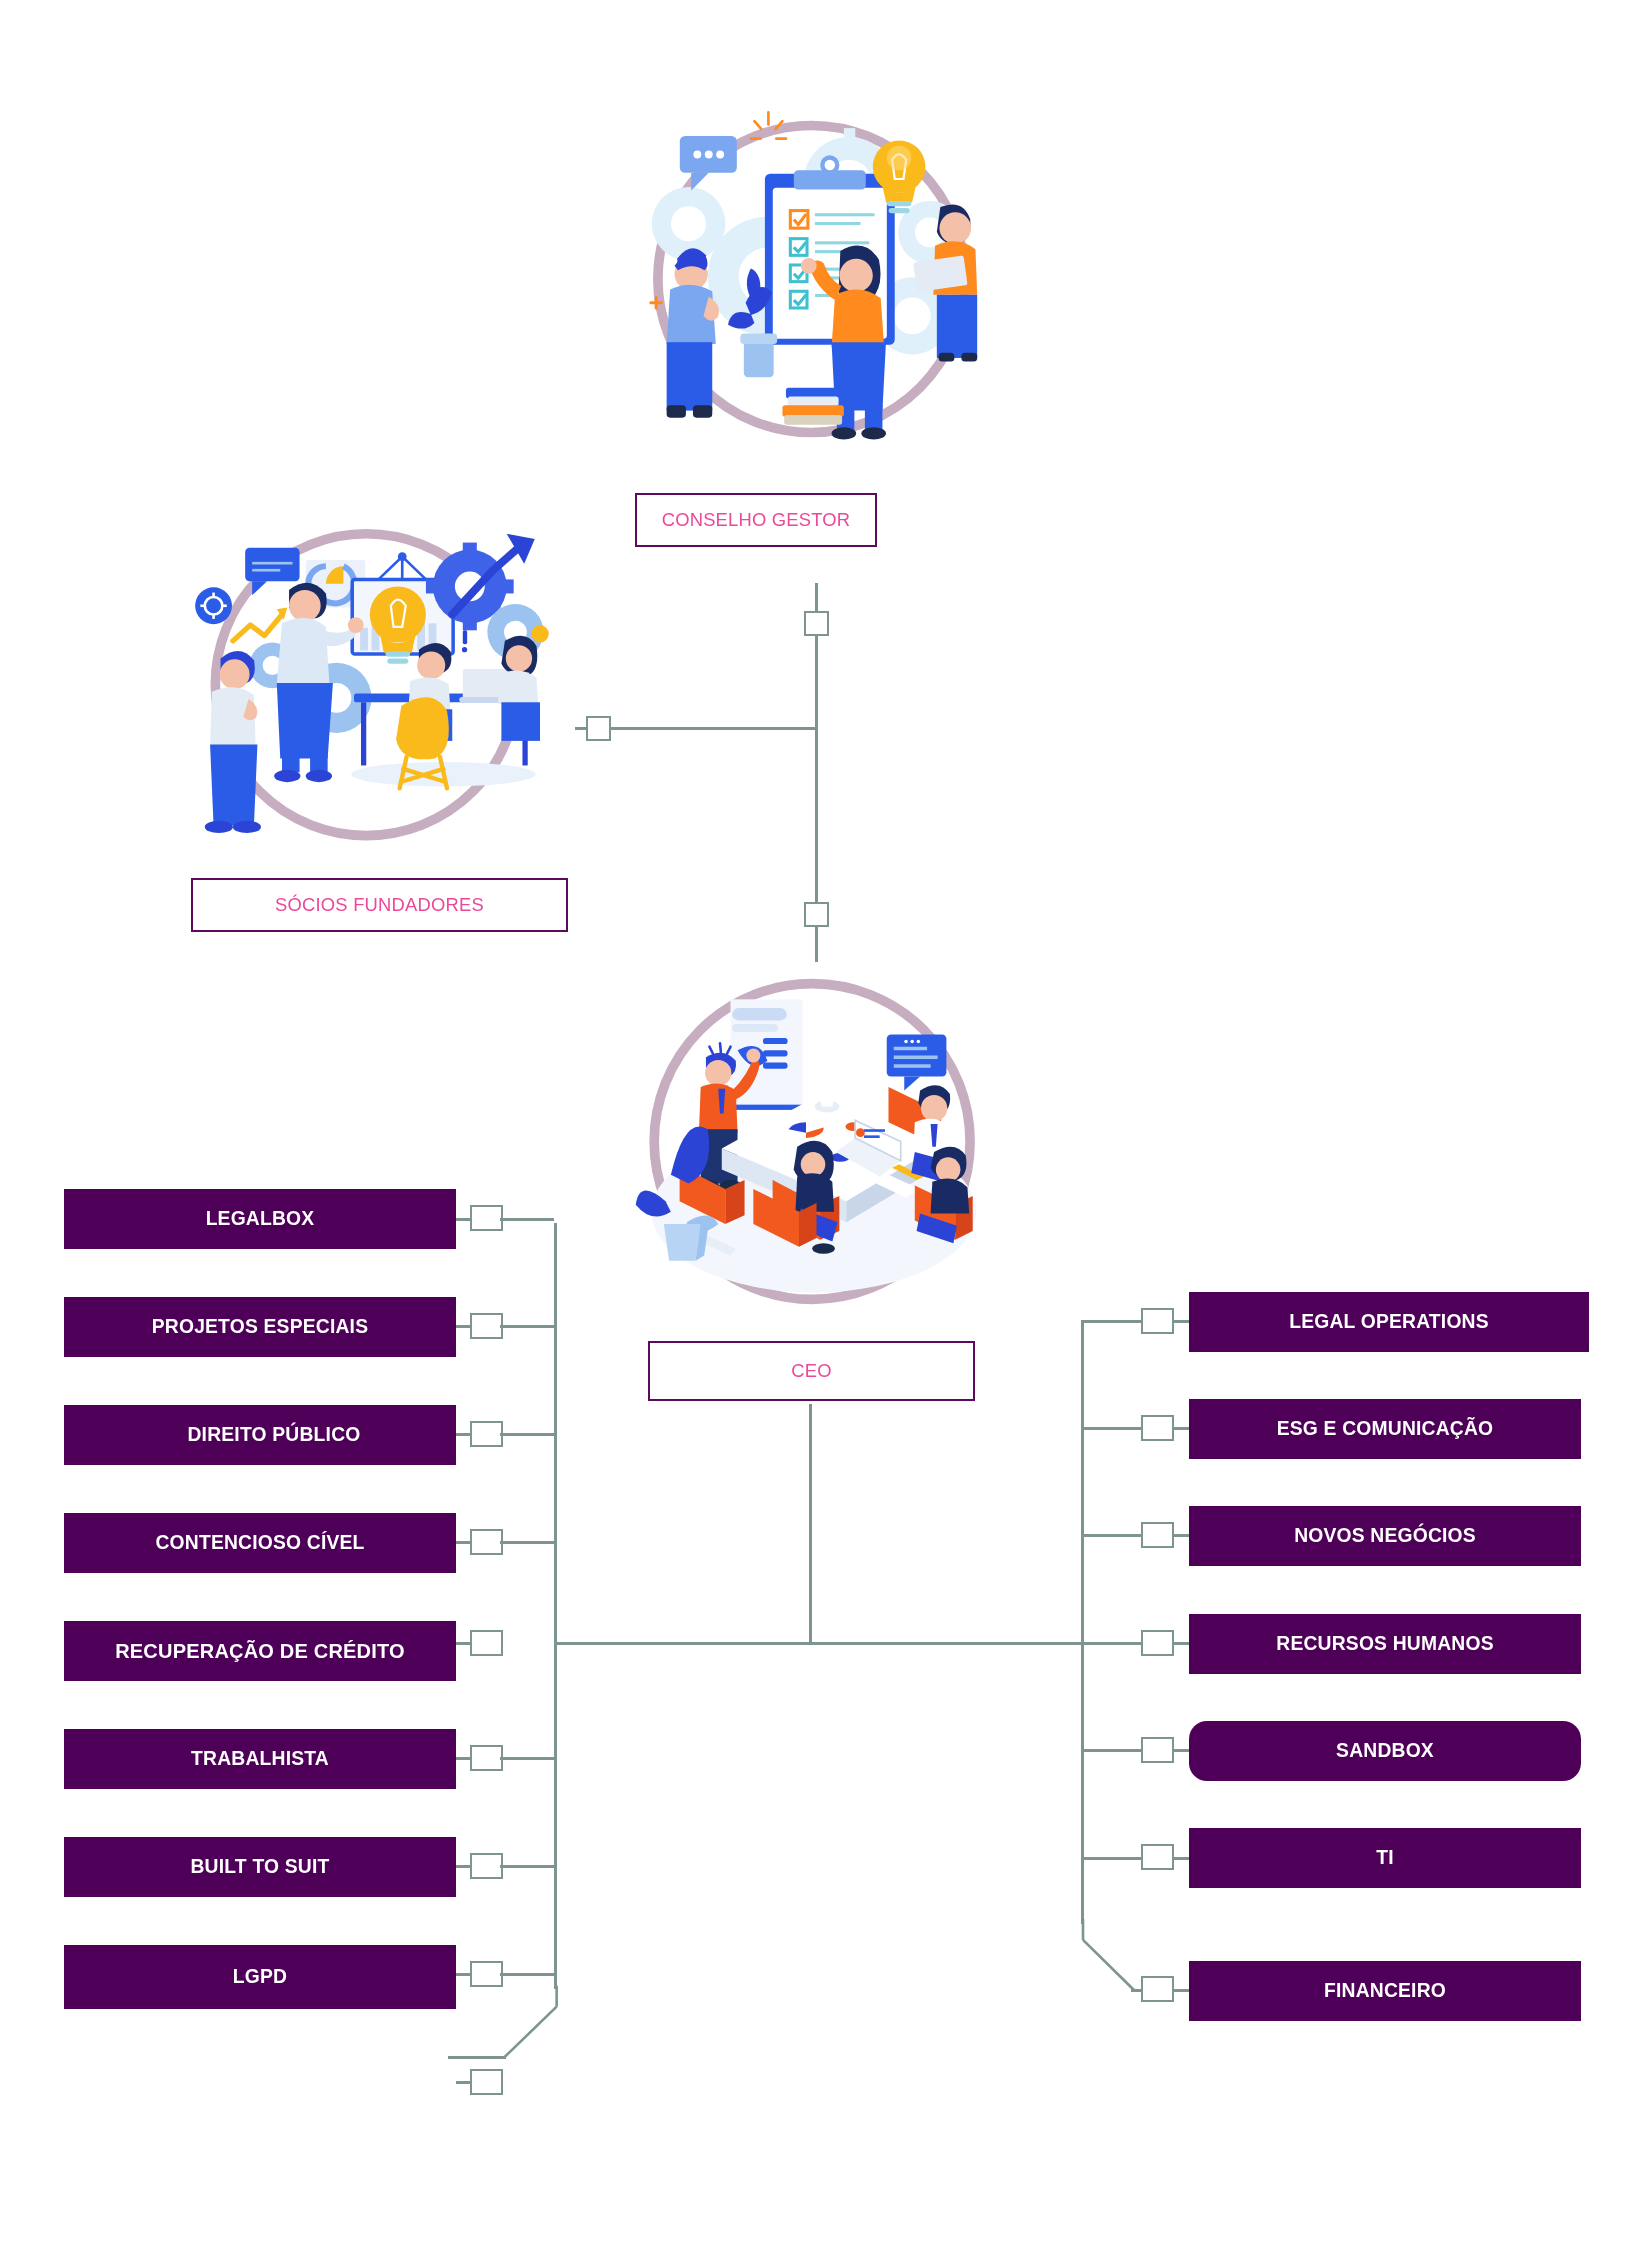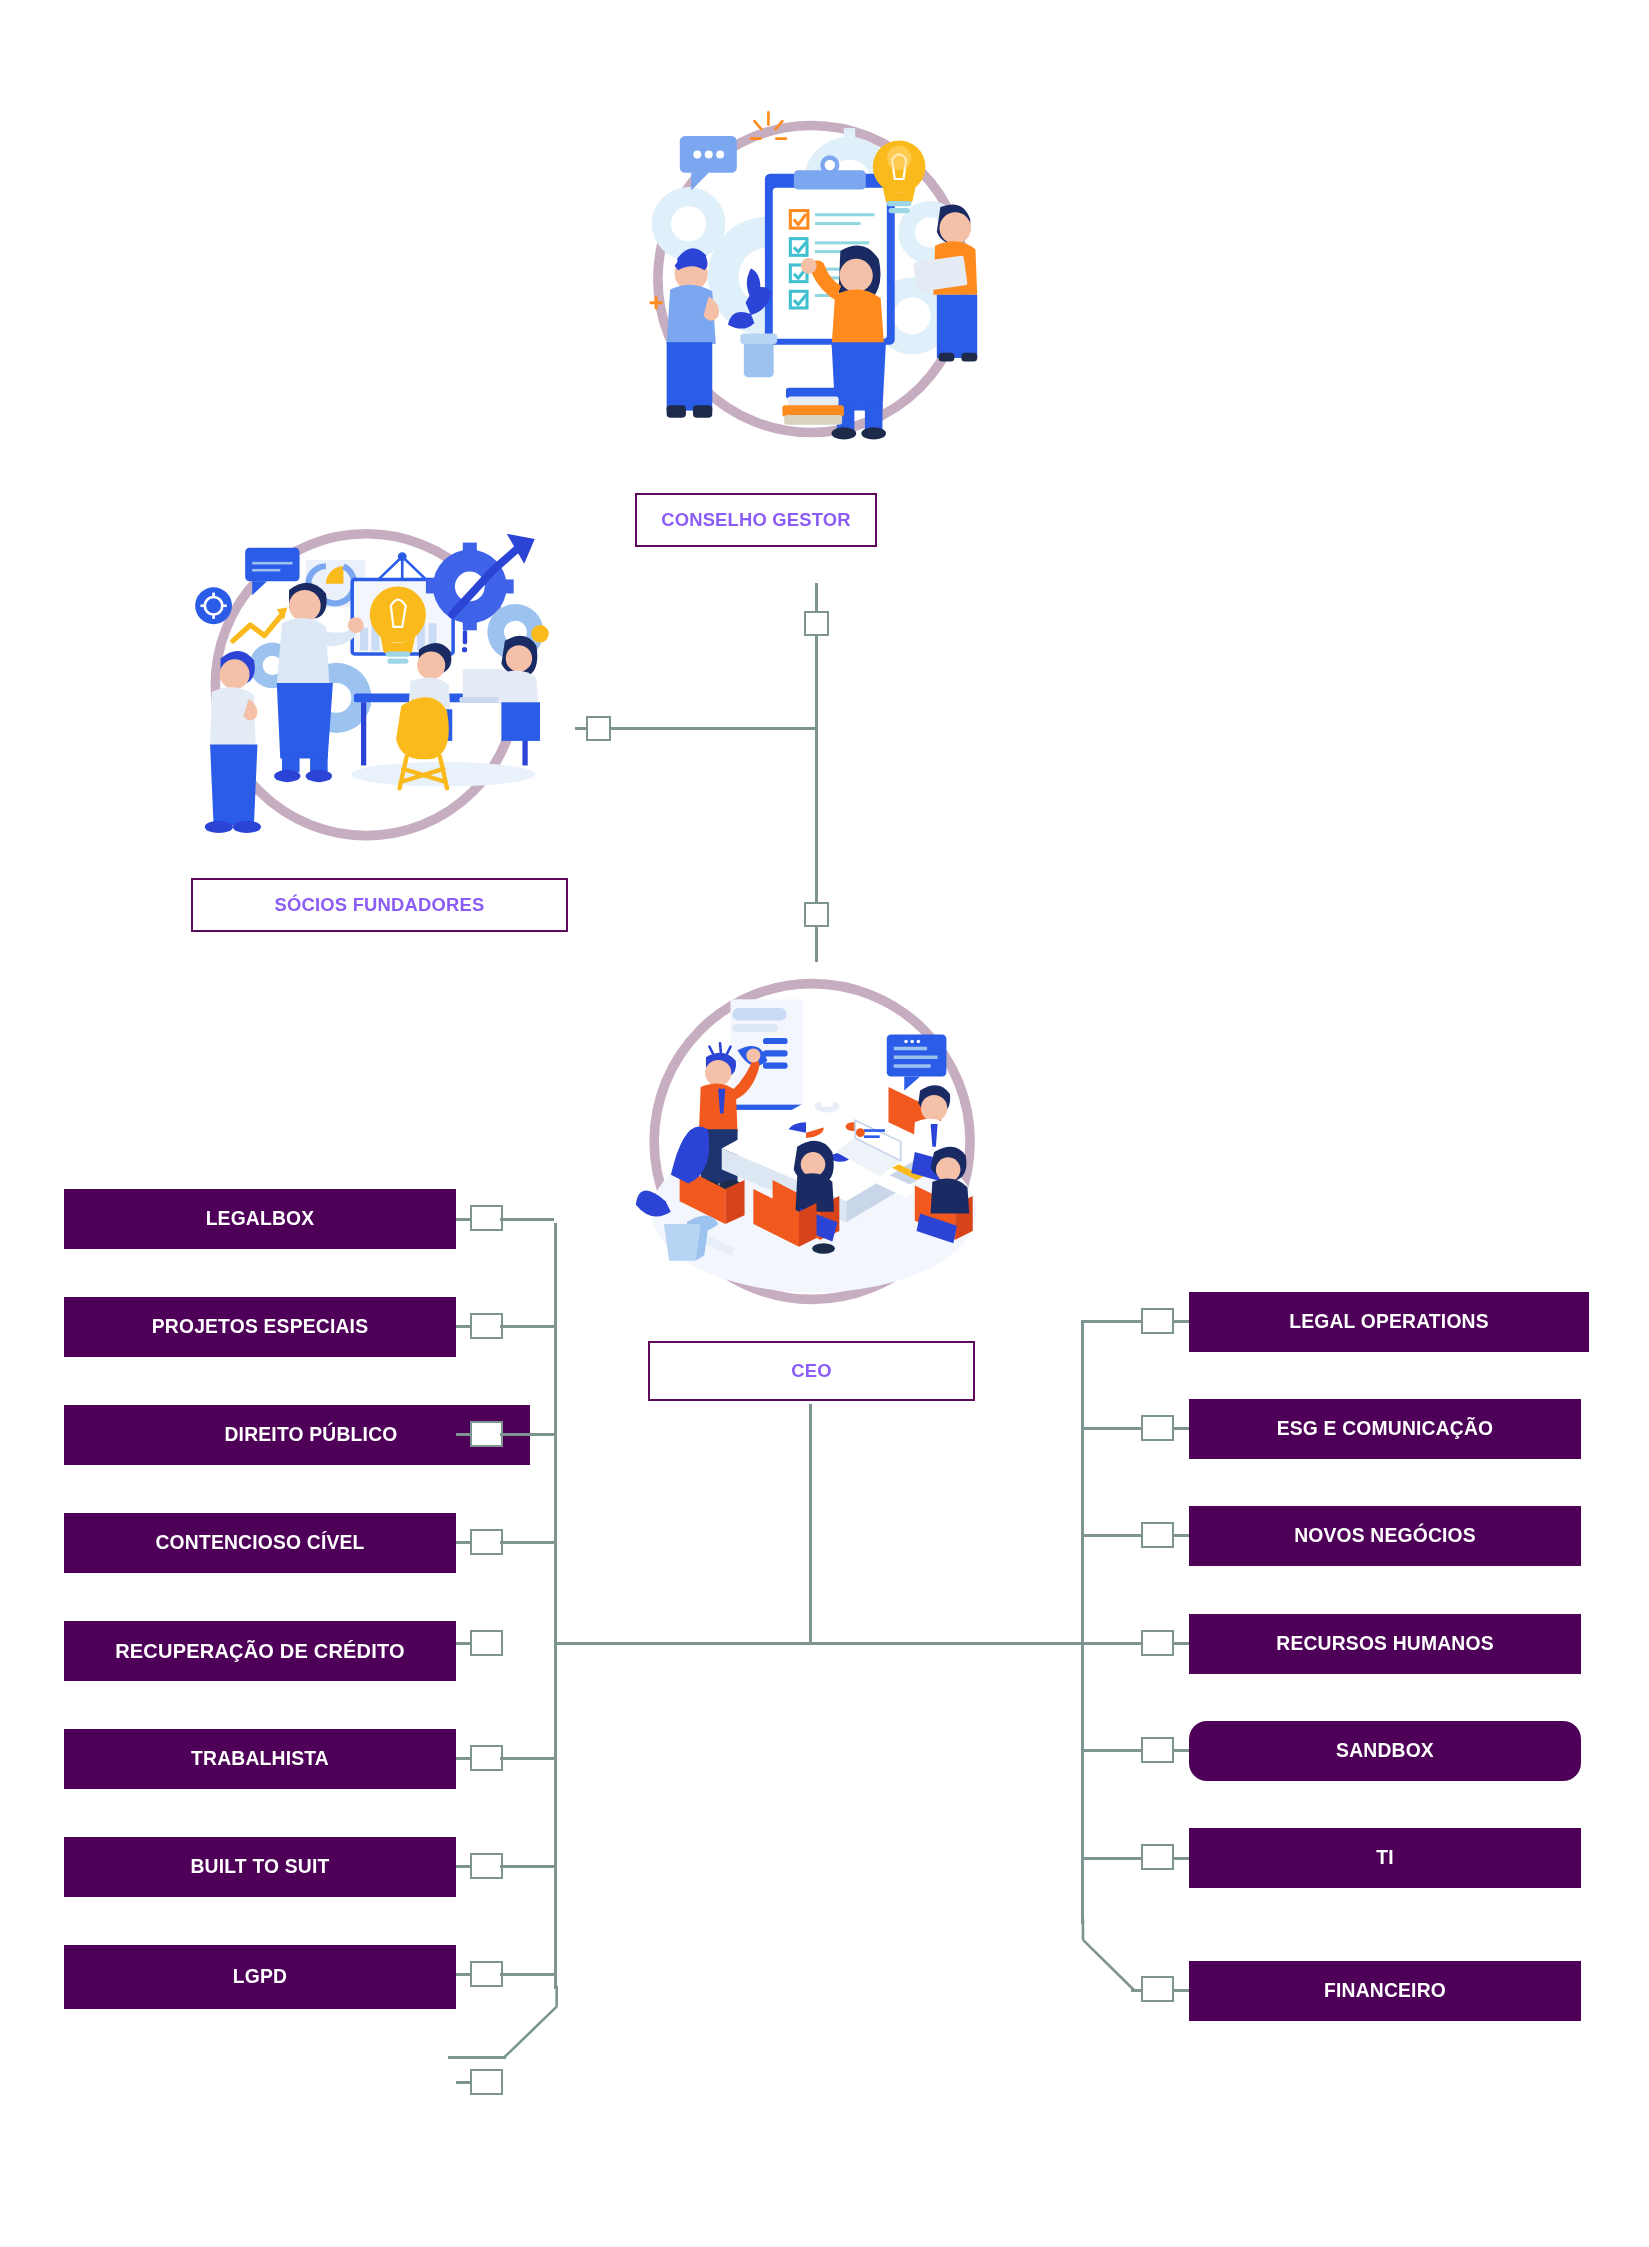--- a/index.html
+++ b/index.html
@@ -24,22 +24,22 @@
     box-sizing: border-box;
     display: flex;
     align-items: center;
     justify-content: center;
     text-align: center;
     letter-spacing: 0.2px;
   }
   .node-outline {
     background: #ffffff;
     border: 2.6px solid #5C0A5C;
-    color: #8b5cf6;
-    font-weight: bold;
+    color: #ec4899;
+    font-weight: normal;
   }
   .node-filled {
     background: #4E0059;
     color: #ffffff;
     font-weight: bold;
   }
   .node-label {
     display: block;
     line-height: 1.05;
     padding: 0 5.3px;
@@ -522,21 +522,21 @@
   <div class="conn-sq" style="left:470px; top:1205px; width:33px; height:26px;"></div>
   <div class="ln ln-h" style="left:500px; top:1218px; width:54px;"></div>
 
   <div class="node node-filled" style="left:64px; top:1297px; width:392px; height:60px; font-size:19.3px;">
     <span class="node-label">PROJETOS ESPECIAIS</span>
   </div>
   <div class="ln ln-h" style="left:456px; top:1325px; width:19.3px;"></div>
   <div class="conn-sq" style="left:470px; top:1313px; width:33px; height:26px;"></div>
   <div class="ln ln-h" style="left:500px; top:1325px; width:54px;"></div>
 
-  <div class="node node-filled" style="left:64px; top:1405px; width:466px; height:60px; font-size:19.3px;padding-left:28px;">
+  <div class="node node-filled" style="left:64px; top:1405px; width:392px; height:60px; font-size:19.3px;padding-left:28px;">
     <span class="node-label">DIREITO PÚBLICO</span>
   </div>
   <div class="ln ln-h" style="left:456px; top:1433px; width:19.3px;"></div>
   <div class="conn-sq" style="left:470px; top:1421px; width:33px; height:26px;"></div>
   <div class="ln ln-h" style="left:500px; top:1433px; width:54px;"></div>
 
   <div class="node node-filled" style="left:64px; top:1513px; width:392px; height:60px; font-size:19.3px;">
     <span class="node-label">CONTENCIOSO CÍVEL</span>
   </div>
   <div class="ln ln-h" style="left:456px; top:1541px; width:19.3px;"></div>

